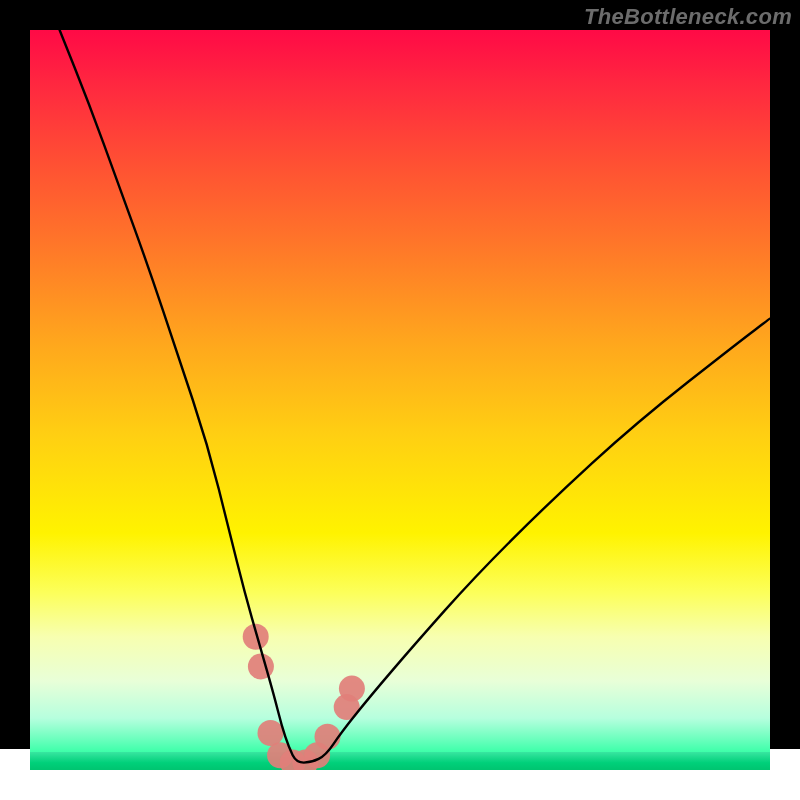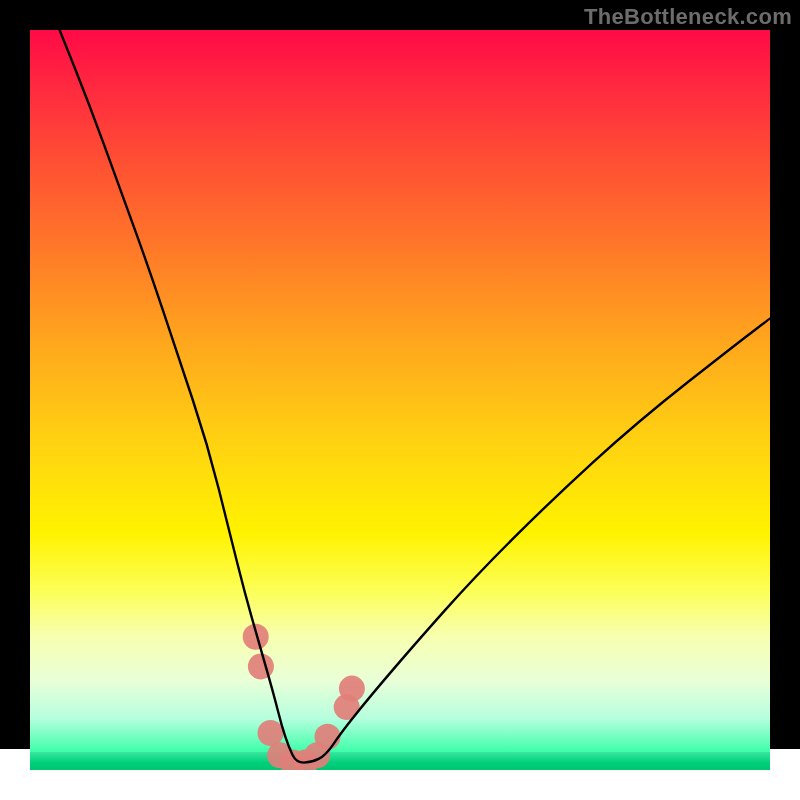--- a/index.html
+++ b/index.html
@@ -2,20 +2,21 @@
 <html><head>
 <meta charset="utf-8">
 <style>
   * { margin: 0; padding: 0; box-sizing: border-box; }
   html, body { width: 800px; height: 800px; overflow: hidden; background: #fff; }
   .stage {
     position: relative;
     width: 800px;
     height: 749px;
     background: #000;
+    font-style: italic;
   }
   .plot-area {
     position: absolute;
     left: 30px;
     top: 30px;
     width: 740px;
     height: 740px;
     overflow: hidden;
   }
   .gradient-bg {

